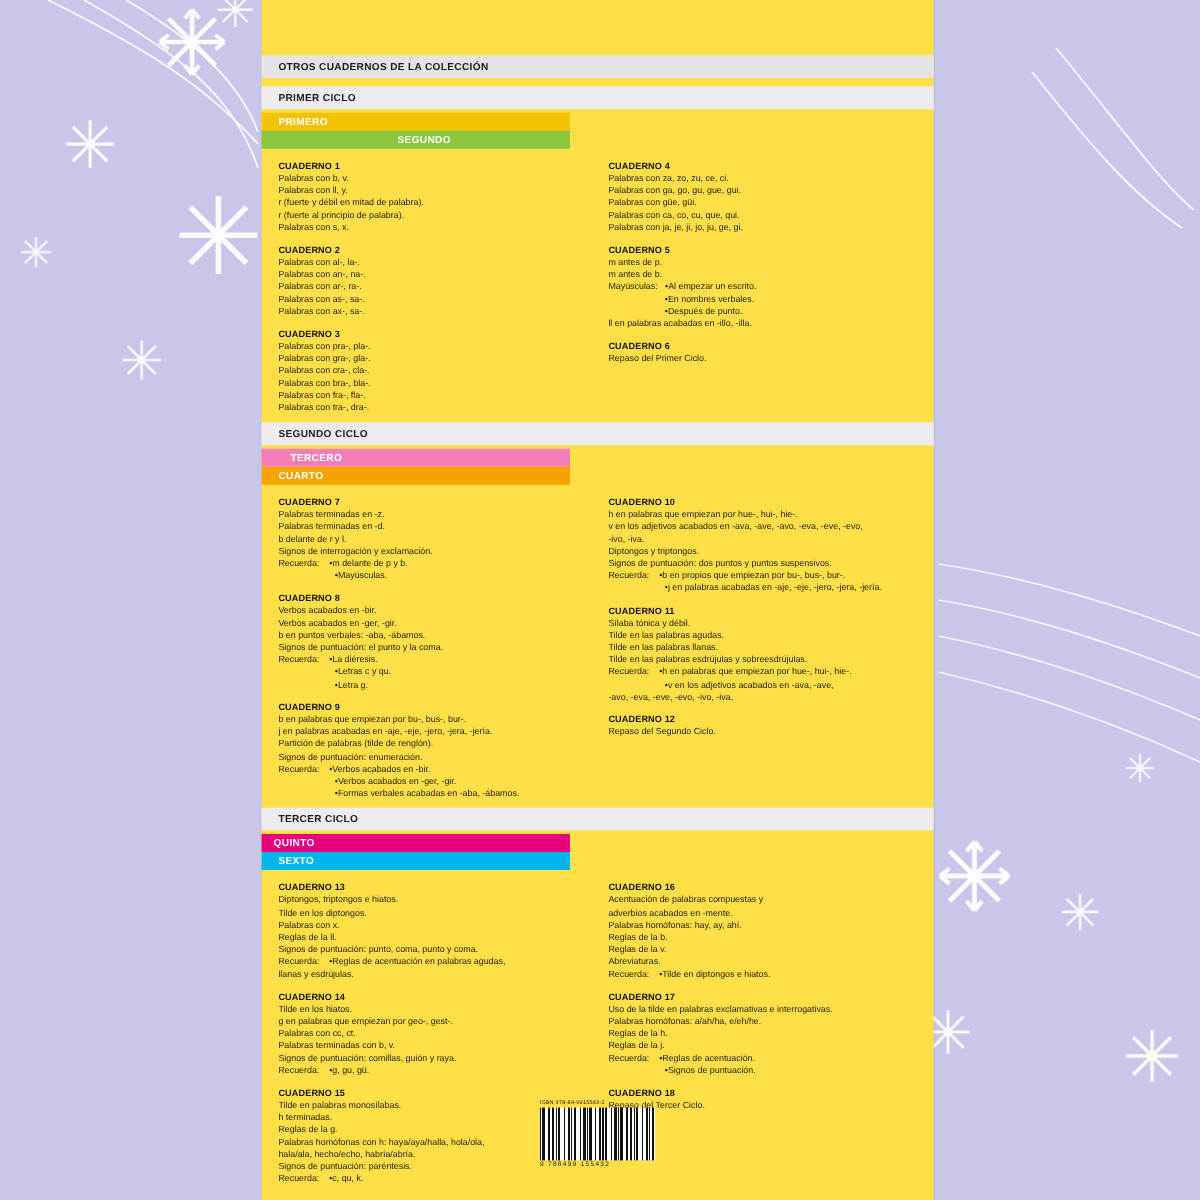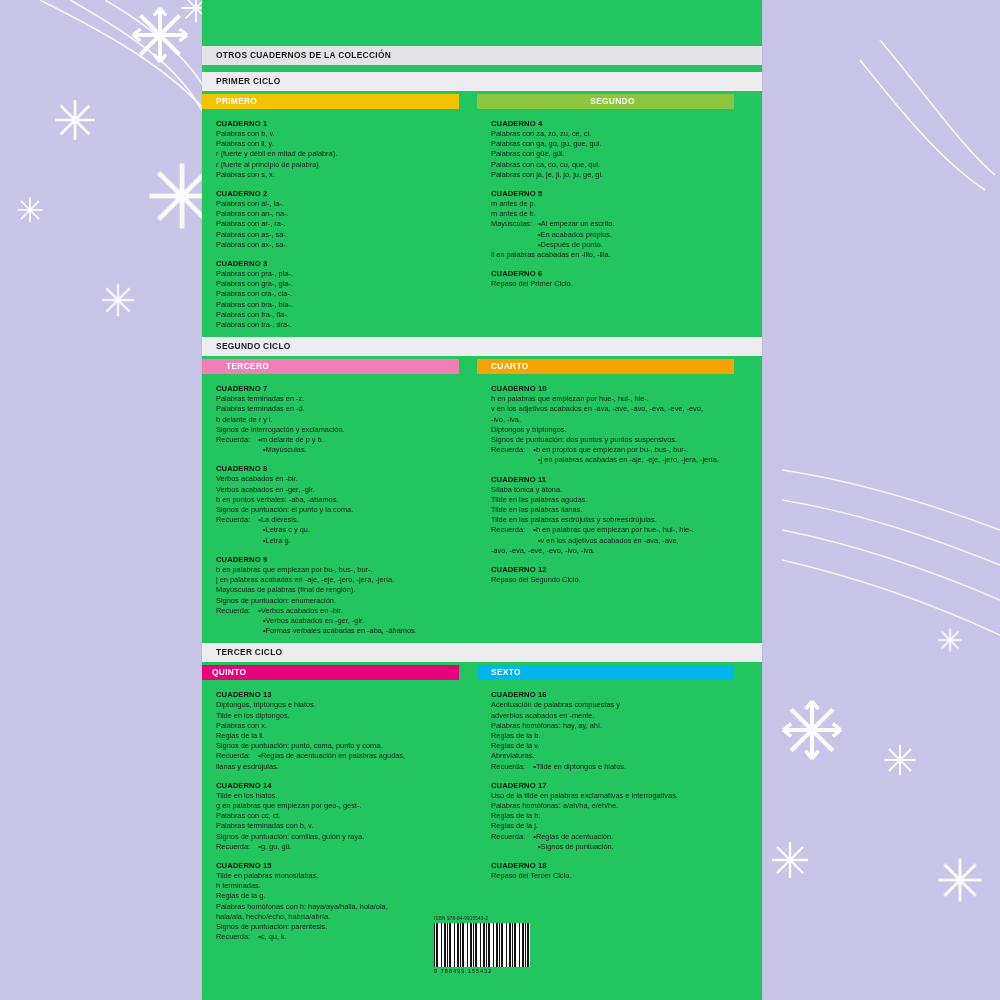--- a/index.html
+++ b/index.html
@@ -20,25 +20,25 @@
     position: absolute;
     inset: 0;
     width: 1000px;
     height: 1000px;
     pointer-events: none;
   }
 
   
   #sheet {
     position: absolute;
-    left: 202px;
+    left: 218px;
     top: 0;
     width: 560px;
     height: 1000px;
-    background: #22c55e;
+    background: #fde047;
     box-shadow: 0 0 2px rgba(0,0,0,0.12);
   }
 
   #content {
     position: absolute;
     left: 0;
     top: 46px;
     width: 560px;
   }
 
@@ -79,20 +79,21 @@
     letter-spacing: 0.3px;
     height: 15px;
     line-height: 15px;
     padding-left: 14px;
     box-sizing: border-box;
   }
   .headrow {
     display: flex;
     width: 532px;
     margin-top: 3px;
+    flex-direction: column;
   }
   .headrow .hcell { width: 257px; }
   .headrow .hgap { width: 18px; background: transparent; }
 
   .block { margin-top: 9px; }
   .block:first-child { margin-top: 10px; }
 
   .cuaderno {
     font-size: 7.6px;
     font-weight: bold;
@@ -246,21 +247,21 @@
               <div class="line">Palabras con ga, go, gu, gue, gui.</div>
               <div class="line">Palabras con güe, güi.</div>
               <div class="line">Palabras con ca, co, cu, que, qui.</div>
               <div class="line">Palabras con ja, je, ji, jo, ju, ge, gi.</div>
             </div>
             <div class="block">
               <div class="cuaderno">CUADERNO 5</div>
               <div class="line">m antes de p.</div>
               <div class="line">m antes de b.</div>
               <div class="line ind1">Mayúsculas:   •Al empezar un escrito.</div>
-              <div class="line sub">•En acabados propios.</div>
+              <div class="line sub">•En nombres verbales.</div>
               <div class="line sub">•Después de punto.</div>
               <div class="line">ll en palabras acabadas en -illo, -illa.</div>
             </div>
             <div class="block">
               <div class="cuaderno">CUADERNO 6</div>
               <div class="line">Repaso del Primer Ciclo.</div>
             </div>
           </div>
         </div>
         <div class="band band-cycle">SEGUNDO CICLO</div>
@@ -287,42 +288,42 @@
               <div class="line">b en puntos verbales: -aba, -ábamos.</div>
               <div class="line">Signos de puntuación: el punto y la coma.</div>
               <div class="line ind1">Recuerda:    •La diéresis.</div>
               <div class="line sub">•Letras c y qu.</div>
               <div class="line sub">•Letra g.</div>
             </div>
             <div class="block">
               <div class="cuaderno">CUADERNO 9</div>
               <div class="line">b en palabras que empiezan por bu-, bus-, bur-.</div>
               <div class="line">j en palabras acabadas en -aje, -eje, -jero, -jera, -jería.</div>
-              <div class="line">Mayúsculas de palabras (final de renglón).</div>
+              <div class="line">Partición de palabras (tilde de renglón).</div>
               <div class="line">Signos de puntuación: enumeración.</div>
               <div class="line ind1">Recuerda:    •Verbos acabados en -bir.</div>
               <div class="line sub">•Verbos acabados en -ger, -gir.</div>
               <div class="line sub">•Formas verbales acabadas en -aba, -ábamos.</div>
             </div>
           </div>
           <div class="col-gap"></div>
           <div class="col">
             <div class="block">
               <div class="cuaderno">CUADERNO 10</div>
               <div class="line">h en palabras que empiezan por hue-, hui-, hie-.</div>
               <div class="line">v en los adjetivos acabados en -ava, -ave, -avo, -eva, -eve, -evo,</div>
               <div class="line">-ivo, -iva.</div>
               <div class="line">Diptongos y triptongos.</div>
               <div class="line">Signos de puntuación: dos puntos y puntos suspensivos.</div>
               <div class="line ind1">Recuerda:    •b en propios que empiezan por bu-, bus-, bur-.</div>
               <div class="line sub">•j en palabras acabadas en -aje, -eje, -jero, -jera, -jería.</div>
             </div>
             <div class="block">
               <div class="cuaderno">CUADERNO 11</div>
-              <div class="line">Sílaba tónica y átona.</div>
+              <div class="line">Sílaba tónica y débil.</div>
               <div class="line">Tilde en las palabras agudas.</div>
               <div class="line">Tilde en las palabras llanas.</div>
               <div class="line">Tilde en las palabras esdrújulas y sobreesdrújulas.</div>
               <div class="line ind1">Recuerda:    •h en palabras que empiezan por hue-, hui-, hie-.</div>
               <div class="line sub">•v en los adjetivos acabados en -ava, -ave,</div>
               <div class="line">-avo, -eva, -eve, -evo, -ivo, -iva.</div>
             </div>
             <div class="block">
               <div class="cuaderno">CUADERNO 12</div>
               <div class="line">Repaso del Segundo Ciclo.</div>

